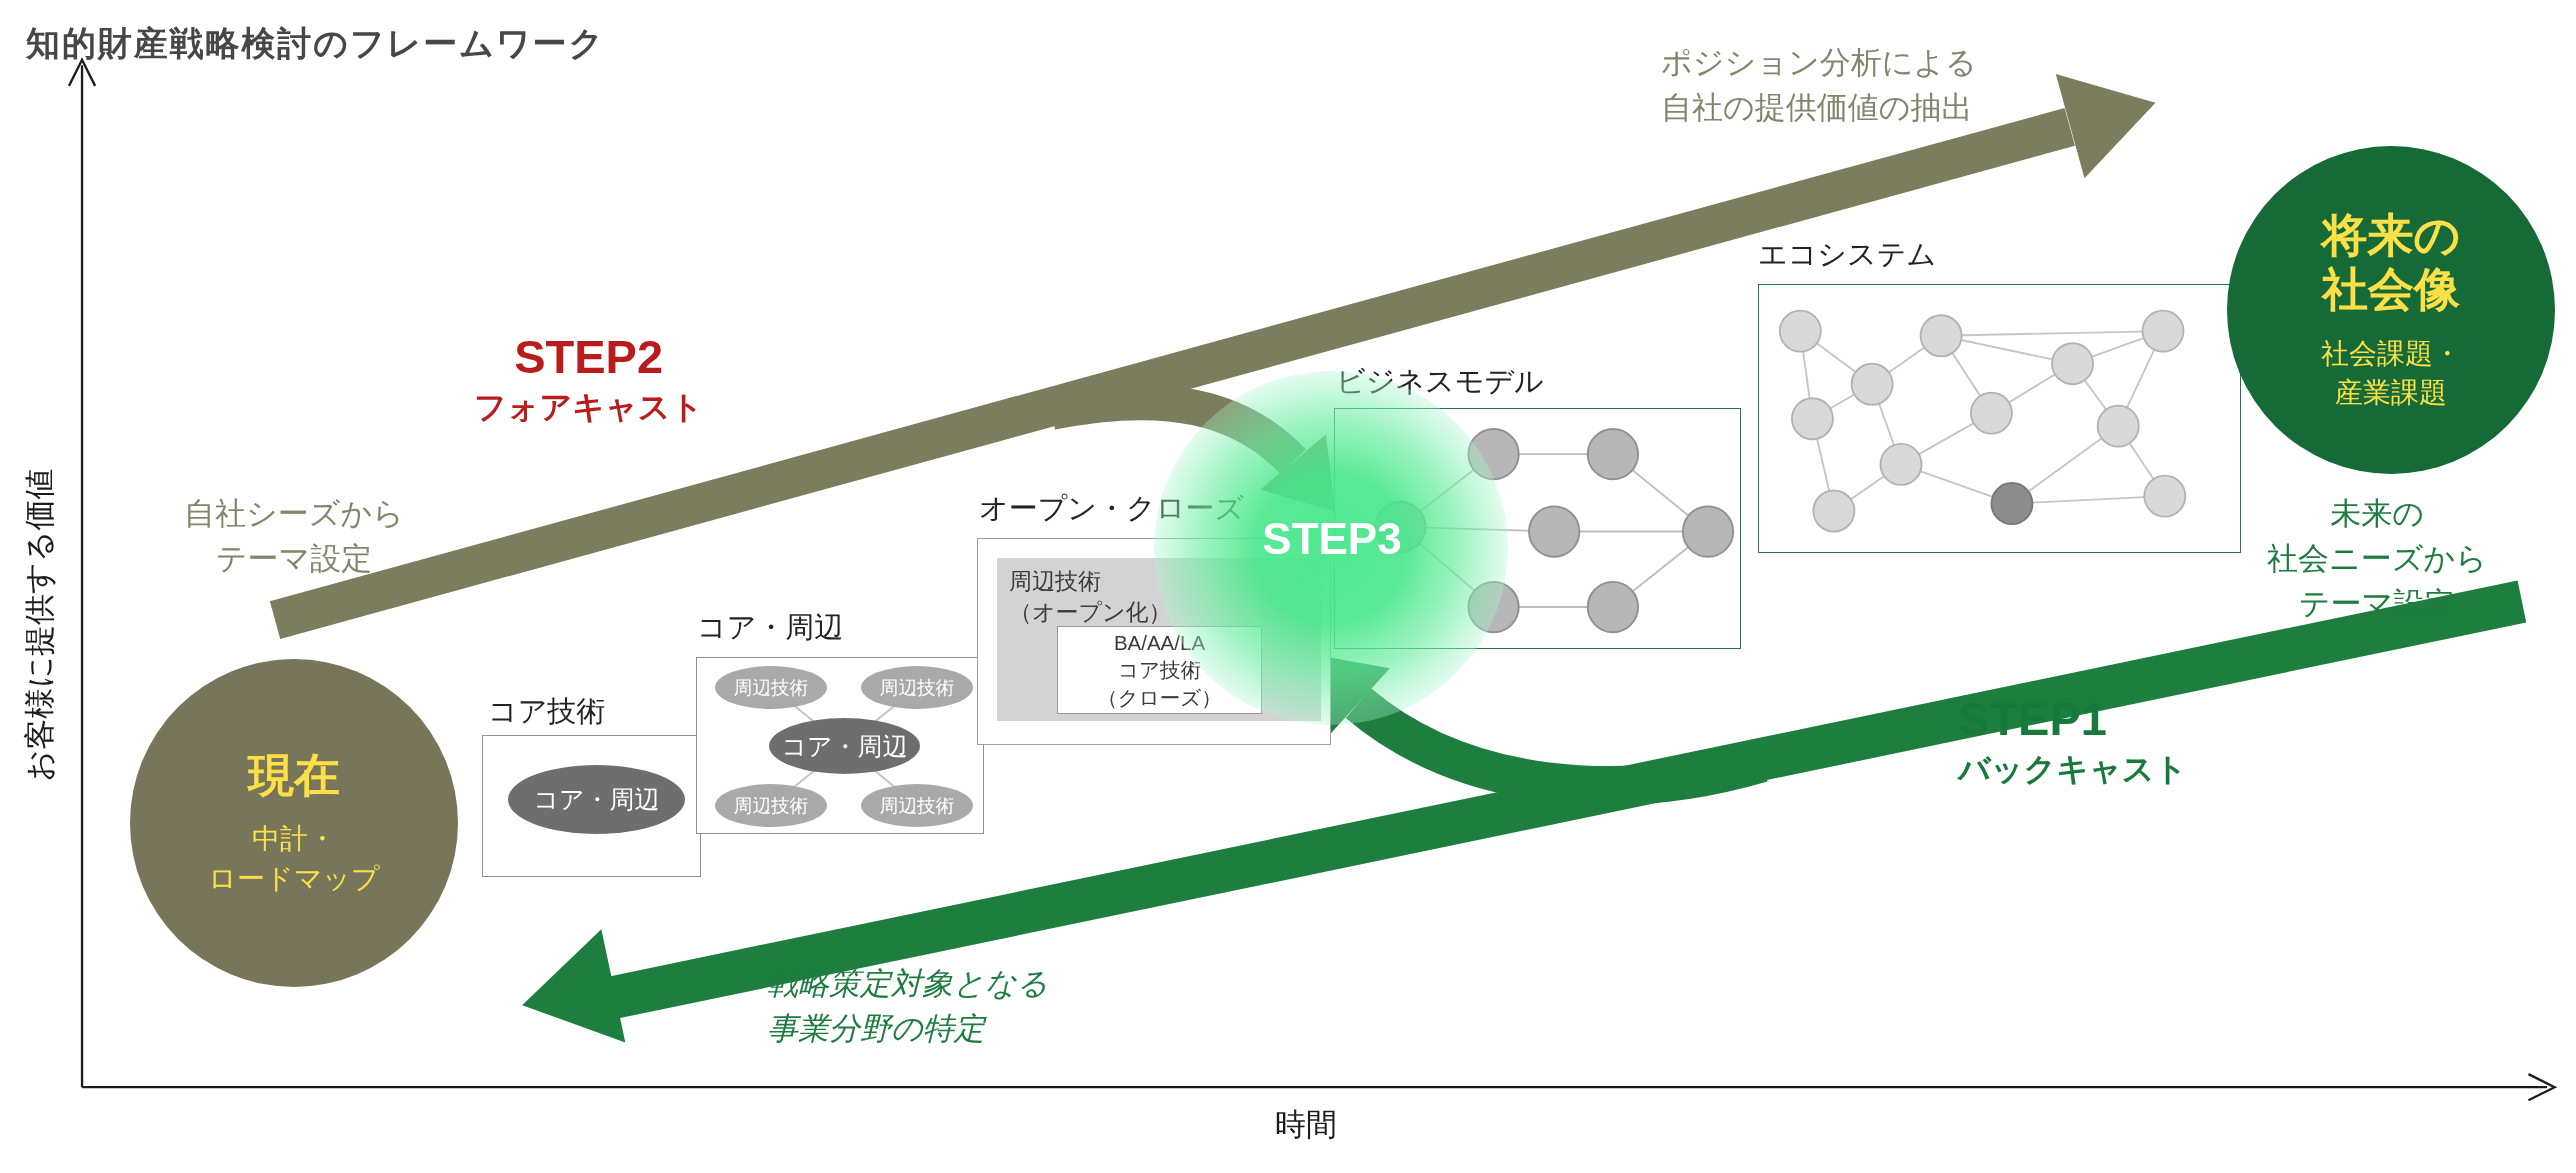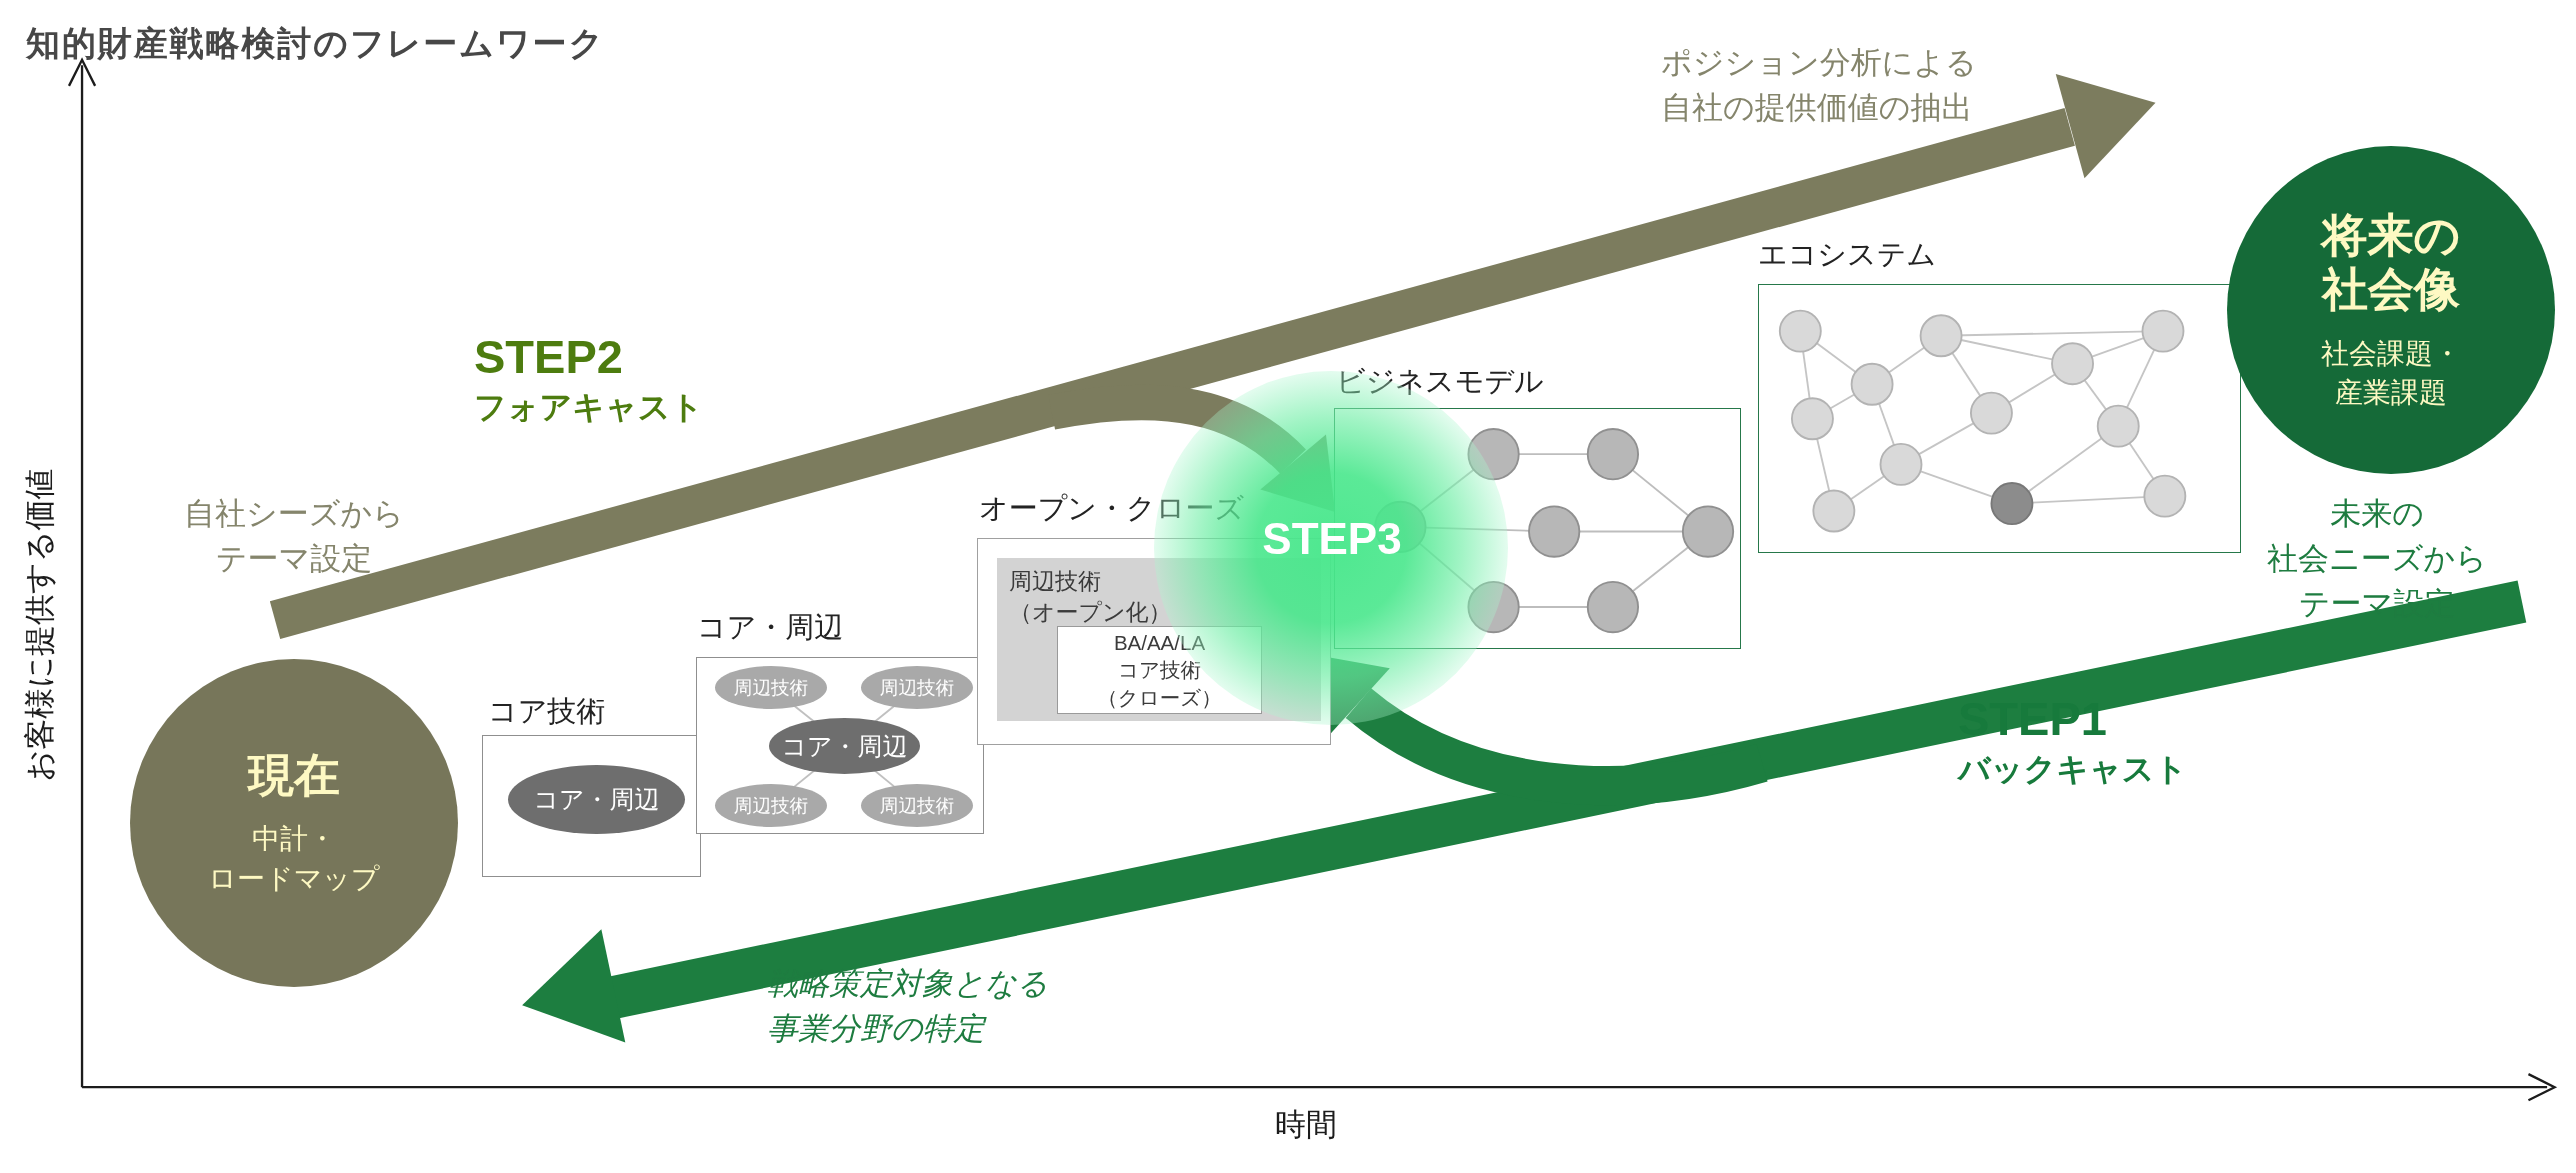--- a/index.html
+++ b/index.html
@@ -12,24 +12,24 @@
   #layer-arrows{z-index:0;}
   #layer-networks{z-index:20;}
   .page-title{left:26px;top:20.5px;font-size:34px;font-weight:600;color:#474747;letter-spacing:1.9px;z-index:50;}
   .axis-label{color:#1c1c1c;font-size:31px;z-index:50;}
   .y-axis-label{left:-147px;top:604px;width:373px;text-align:center;transform:rotate(-90deg);transform-origin:center;}
   .x-axis-label{left:1275px;top:1104px;}
   .note{font-size:31px;line-height:1.45;z-index:50;}
   .olive-note{color:#85856c;}
   .green-note{color:#1e7c40;}
   .step-label{font-weight:bold;z-index:50;line-height:1.25;}
-  .step2-label{left:474px;top:328px;font-size:47px;color:#4d7c0f;}
+  .step2-label{left:474px;top:328px;font-size:47px;color:#b91c1c;text-align:center;}
   .step1-label{left:1958px;top:690px;font-size:47px;color:#177a3c;}
   .step-sub{font-size:32px;}
-  .big-circle{border-radius:50%;display:flex;flex-direction:column;align-items:center;justify-content:center;text-align:center;color:#fef9c3;}
+  .big-circle{border-radius:50%;display:flex;flex-direction:column;align-items:center;justify-content:center;text-align:center;color:#fde047;}
   .current-circle{left:130px;top:659px;width:328px;height:328px;background:#77765a;z-index:10;}
   .future-circle{left:2227px;top:146px;width:328px;height:328px;background:#156a38;z-index:30;}
   .circle-title{font-size:46px;font-weight:bold;line-height:1.18;}
   .circle-sub{font-size:28px;line-height:1.4;margin-top:17px;}
   .stage-box{background:#ffffff;border:1.9px solid #8f8f8f;z-index:10;box-sizing:border-box;}
   .green-box{border:1.9px solid #26784a;}
   .box-label{font-size:29px;color:#232323;z-index:35;white-space:nowrap;}
   .ellipse{border-radius:50%;display:flex;align-items:center;justify-content:center;color:#fff;z-index:30;text-align:center;}
   .ellipse.dark{background:#6e6e6e;}
   .ellipse.light{background:#a9a9a9;}

